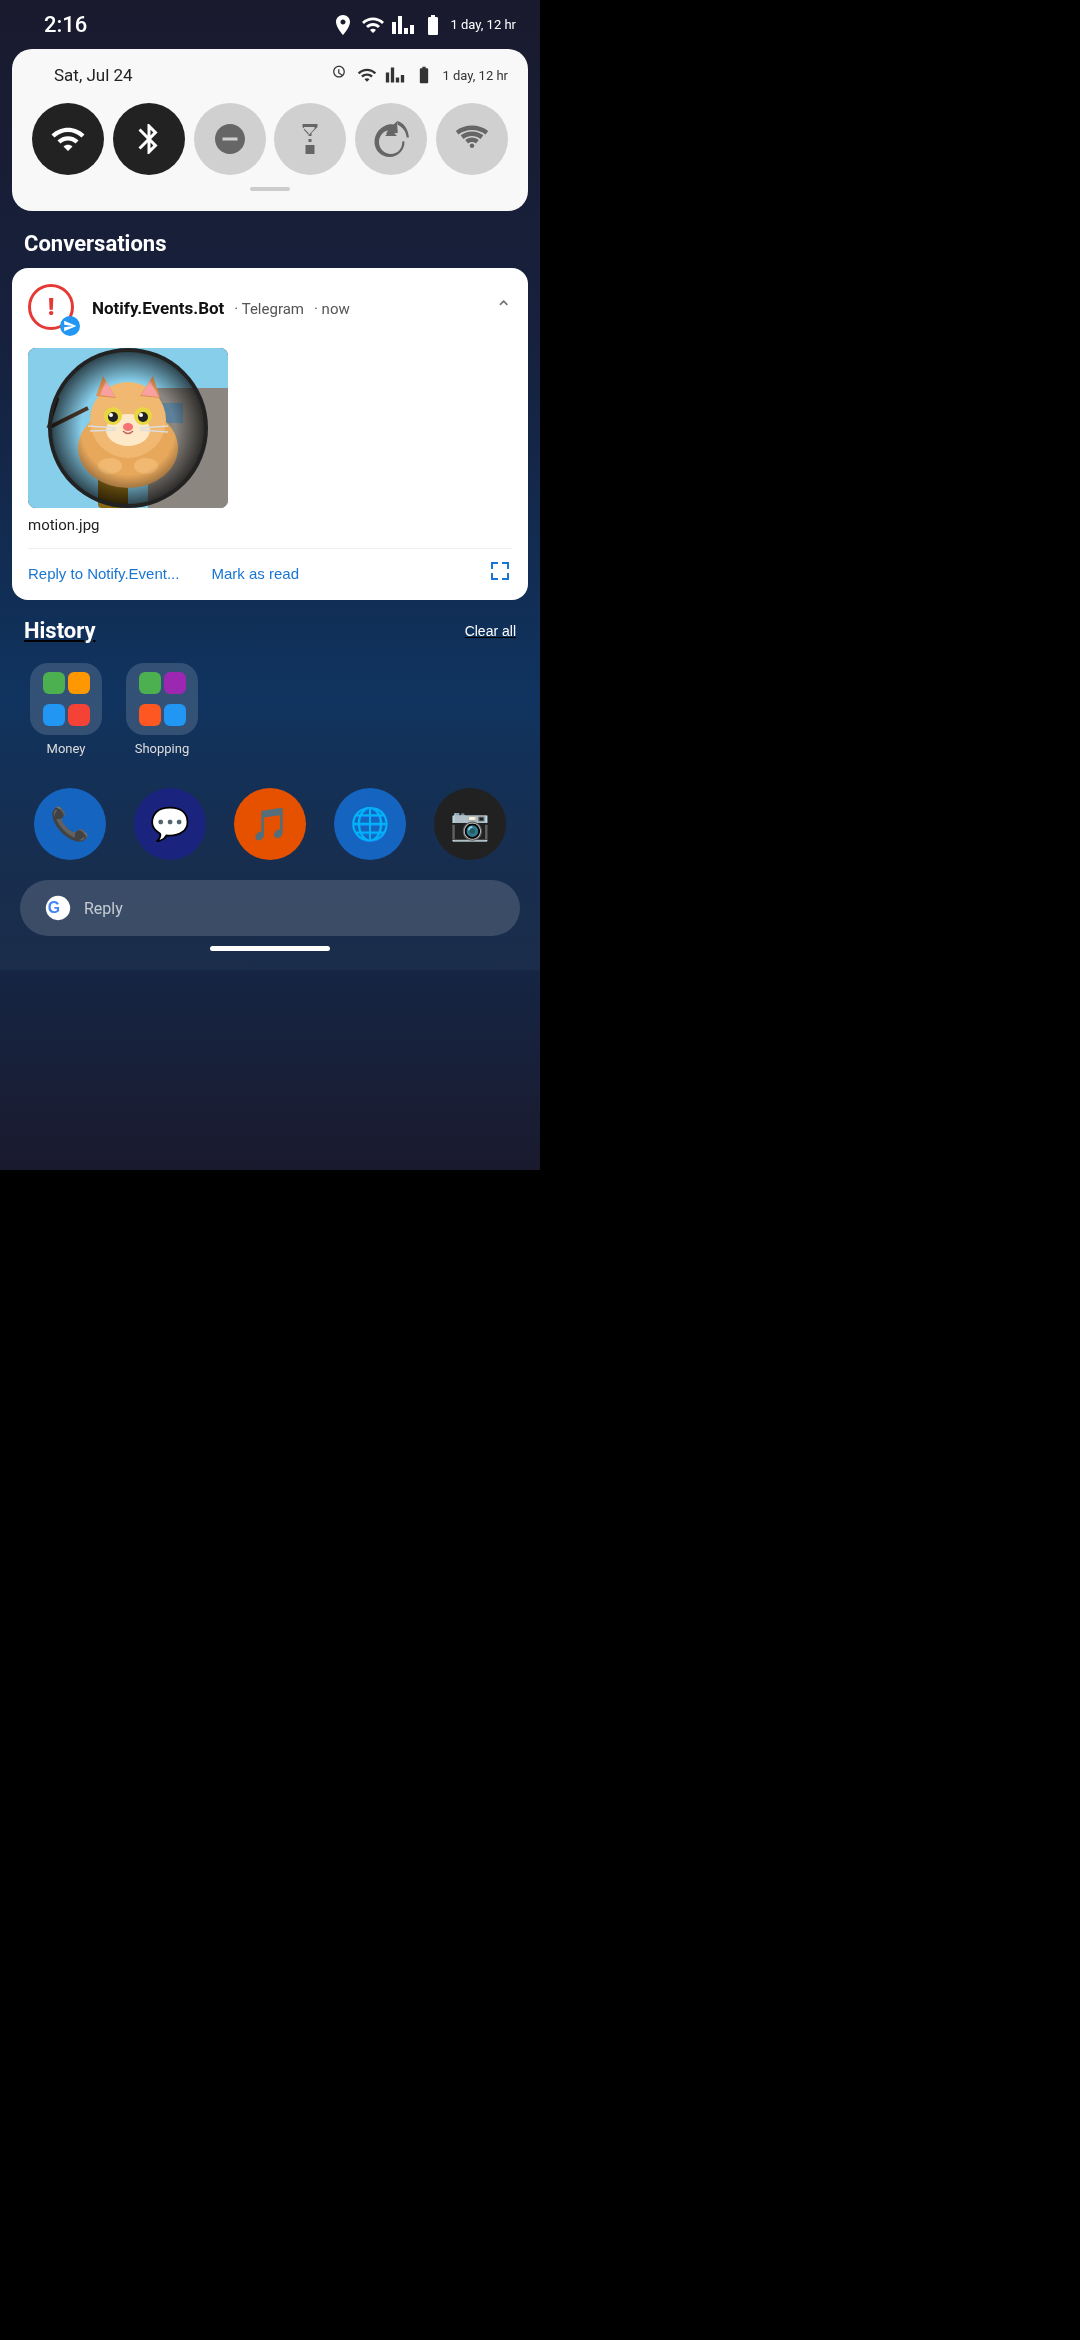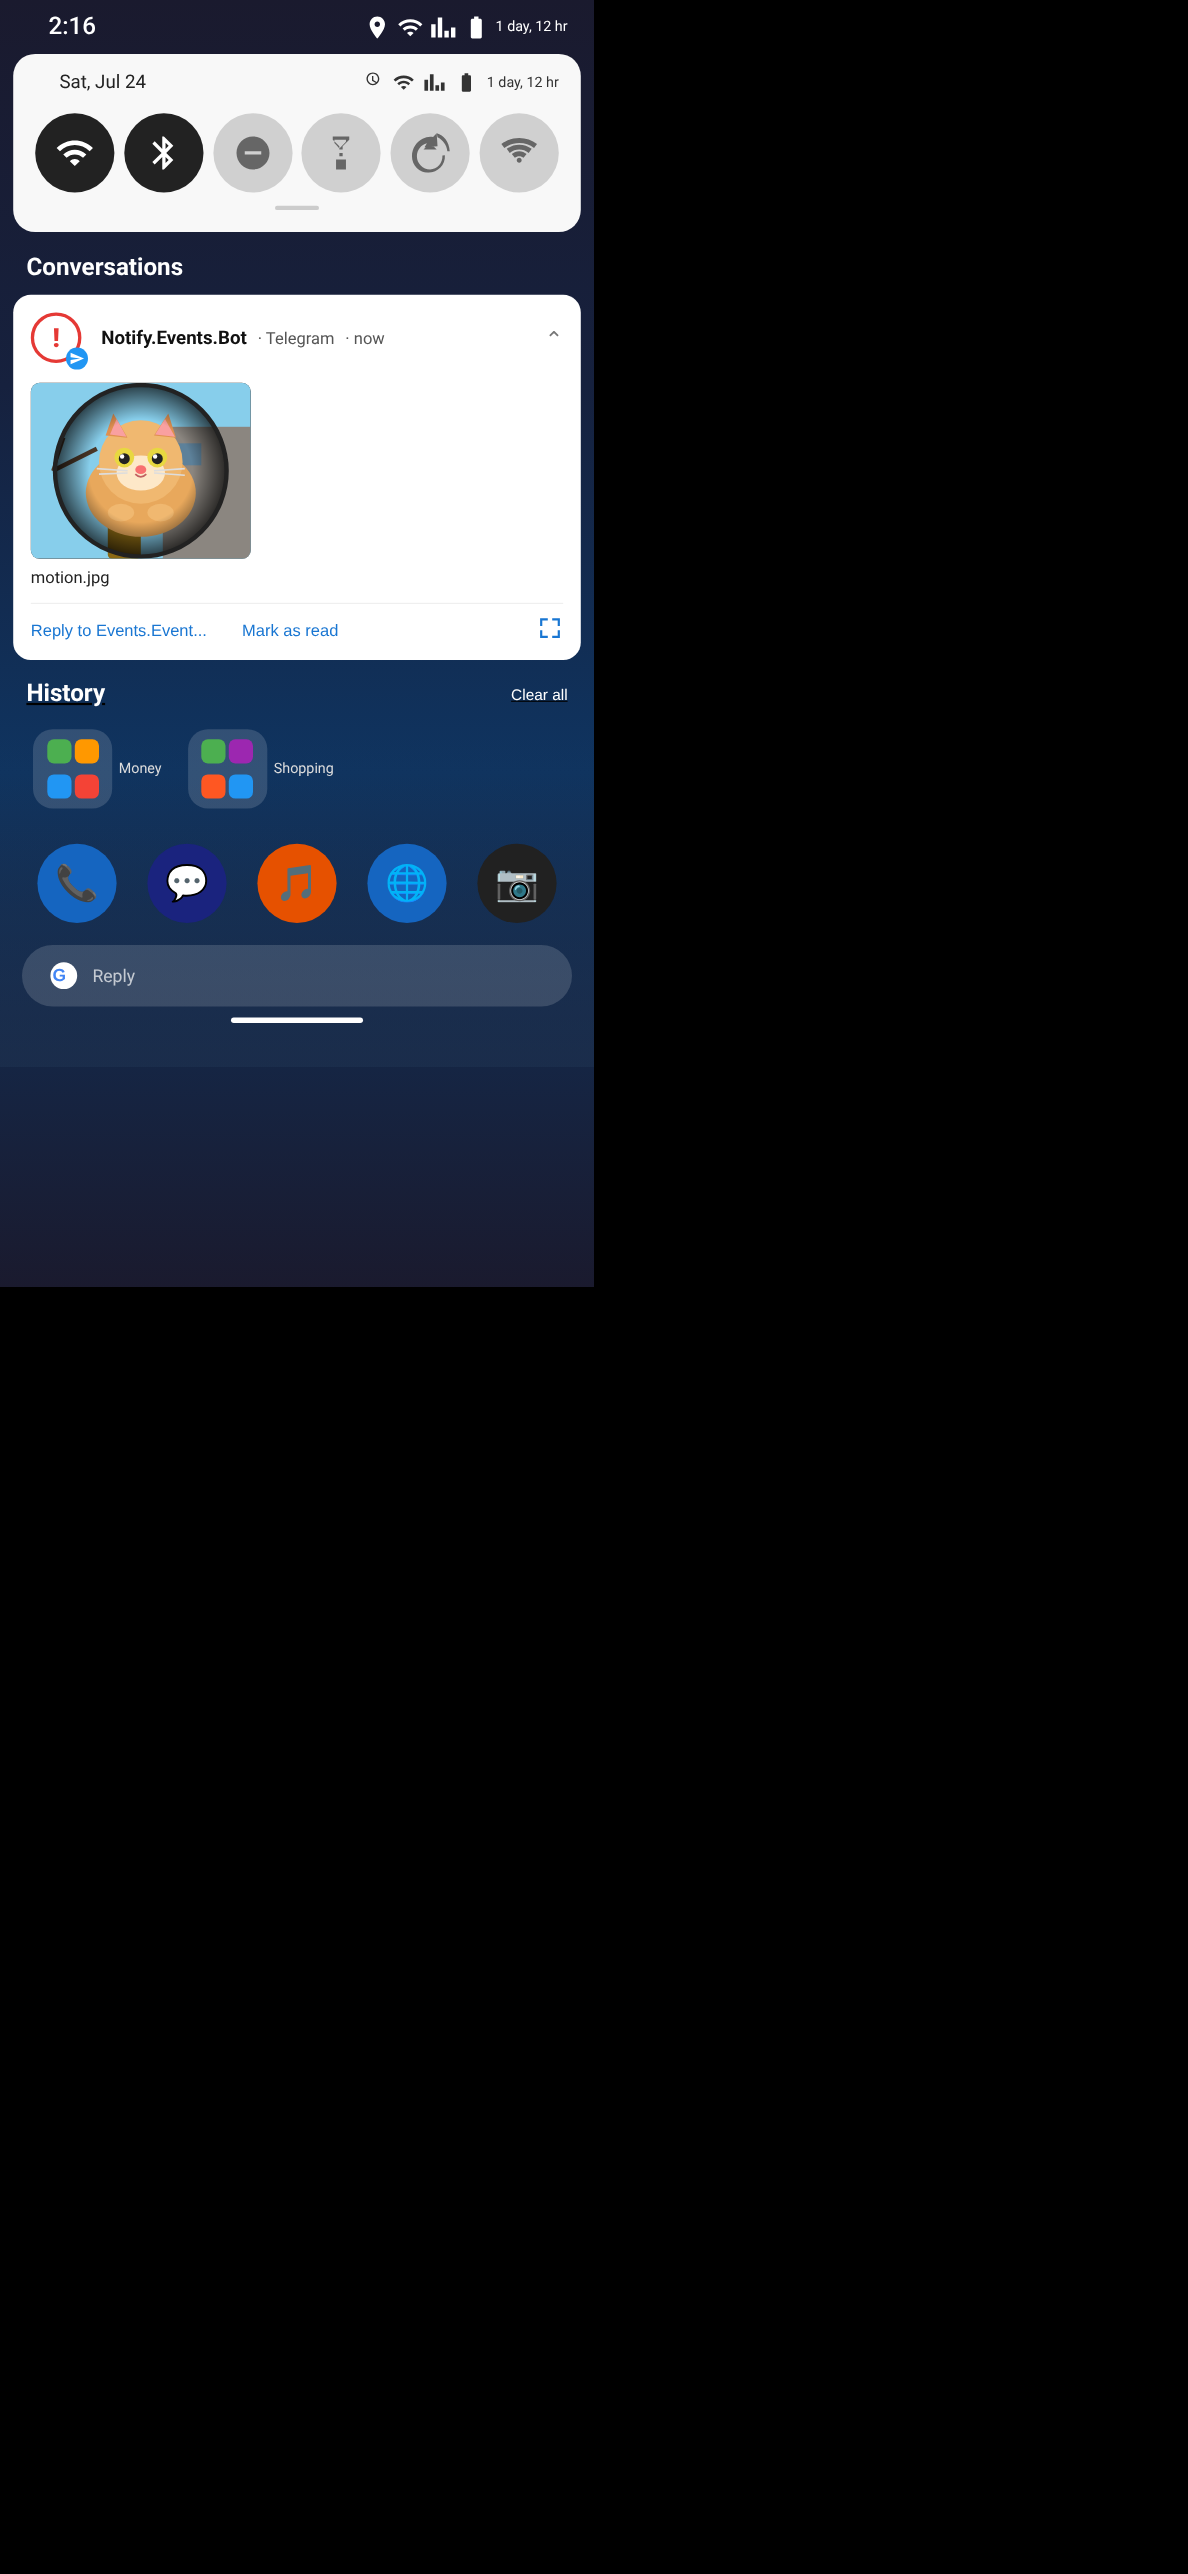--- a/index.html
+++ b/index.html
@@ -296,20 +296,21 @@
     .app-folders {
       position: relative;
       z-index: 10;
       display: flex;
       gap: 24px;
       padding: 10px 30px;
     }
 
     .app-folder {
       display: flex;
+      flex-direction: column;
       align-items: center;
       gap: 6px;
     }
 
     .folder-icon {
       width: 72px;
       height: 72px;
       border-radius: 18px;
       background: rgba(255,255,255,0.15);
       display: flex;
@@ -564,21 +565,21 @@
 
       <circle cx="100" cy="80" r="78" fill="url(#vignette)"></circle>
 
       <circle cx="100" cy="80" r="78" fill="none" stroke="#222" stroke-width="4"></circle>
     </svg>
   </div>
 
   <div class="notif-filename">motion.jpg</div>
 
   <div class="notif-actions">
-    <button class="notif-action-btn">Reply to Events.Event...</button>
+    <button class="notif-action-btn">Reply to Notify.Event...</button>
     <button class="notif-action-btn">Mark as read</button>
     <span class="notif-expand-icon">
       <svg width="24" height="24" viewBox="0 0 24 24" fill="#1976d2">
         <path d="M3 3h7v2H5v5H3V3zm11 0h7v7h-2V5h-5V3zM3 14h2v5h5v2H3v-7zm16 5h-5v2h7v-7h-2v5z"></path>
       </svg>
     </span>
   </div>
 </div>
 
 <div class="history-section">

